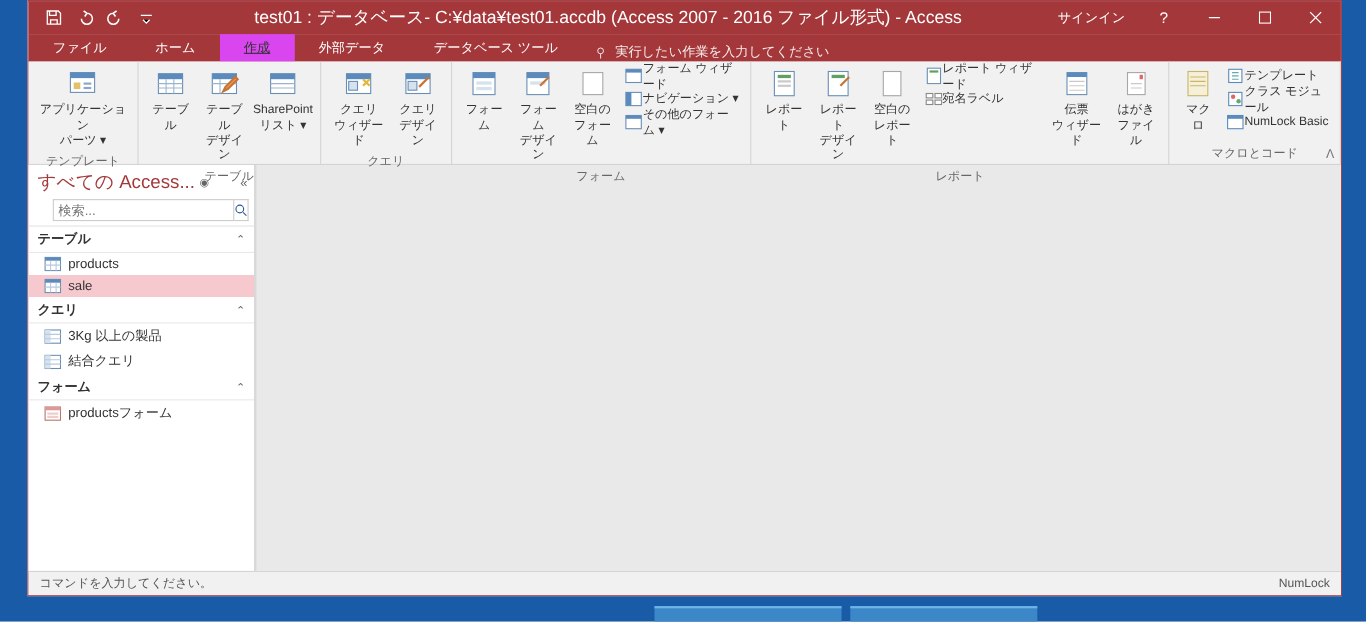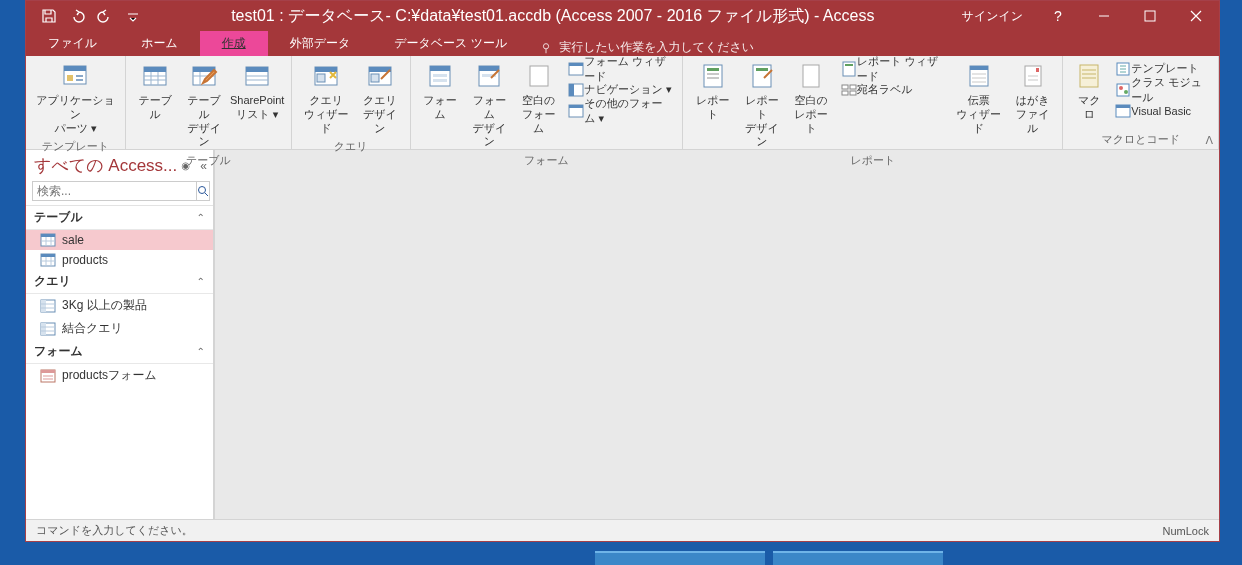--- a/index.html
+++ b/index.html
@@ -9,40 +9,40 @@
 .qat { display:flex; align-items:center; gap:2px; padding:0 10px; }
 .qat-btn { width:26px; height:26px; display:flex; align-items:center; justify-content:center; cursor:pointer; }
 .qat-btn svg { width:16px; height:16px; }
 .title-text { flex:1; text-align:center; font-size:16px; }
 .win-controls { display:flex; align-items:center; }
 .signin { padding:0 12px; font-size:12px; cursor:pointer; }
 .win-btn { width:46px; height:30px; display:flex; align-items:center; justify-content:center; cursor:pointer; }
 .win-btn svg { width:12px; height:12px; }
 .tabs { height:25px; background:#a4373a; display:flex; align-items:flex-end; }
 .tab { padding:4px 22px; font-size:12px; color:#fff; cursor:pointer; }
-.tab.active { background:#ec4899; color:#333;text-decoration:underline; }
+.tab.active { background:#d946ef; color:#333;text-decoration:underline; }
 .tell-me { display:flex; align-items:center; color:#fff; font-size:12px; padding:0 10px; gap:6px; opacity:.9;margin-top:12px; }
 .tell-me svg { width:14px; height:14px; }
 .ribbon { height:94px; background:#f1f1f1; border-bottom:1px solid #d4d4d4; display:flex; position:relative; }
 .ribbon-collapse { position:absolute; right:6px; bottom:2px; font-size:11px; color:#777; cursor:pointer; }
 .group { display:flex; flex-direction:column; border-right:1px solid #d4d4d4; padding:2px 6px 0; }
 .group-body { flex:1; display:flex; align-items:flex-start; gap:2px; }
 .group-label { text-align:center; font-size:11px; color:#666; padding:2px 0; }
 .rbtn { display:flex; flex-direction:column; align-items:center; justify-content:center; padding:2px 4px; cursor:pointer; min-width:40px; }
 .rbtn-icon { width:32px; height:32px; display:flex; align-items:center; justify-content:center; margin-bottom:2px; }
 .rbtn-label { font-size:11px; color:#333; text-align:center; line-height:1.25; white-space:pre-line; }
 .rbtn-small { display:flex; align-items:center; gap:0; padding:1px 4px; cursor:pointer; font-size:11px; color:#333; height:21px; }
 .rbtn-small .sicon { width:16px; height:16px; display:flex; align-items:center; justify-content:center; }
 .vstack { display:flex; flex-direction:column; justify-content:center; }
 .body { flex:1; display:flex; background:#fff; min-height:0; }
-.navpane { width:188px; border-right:1px solid #d4d4d4; background:#fff; display:flex; flex-direction:column; font-size:12px; }
+.navpane { width:206px; border-right:1px solid #d4d4d4; background:#fff; display:flex; flex-direction:column; font-size:12px; }
 .nav-header { display:flex; align-items:center; padding:4px 6px 2px 8px; color:#a4373a; font-size:17px; }
 .nav-header .dd { font-size:10px; color:#666; margin-left:4px; cursor:pointer; }
 .nav-header .coll { margin-left:auto; font-size:12px; color:#666; cursor:pointer; }
-.search-row { padding:2px 6px 4px; display:flex; align-items:center; border-bottom:1px solid #e3e3e3; }
+.search-row { padding:2px 22px 4px; display:flex; align-items:center; border-bottom:1px solid #e3e3e3; }
 .search-row input { flex:1; border:1px solid #ccc; font-size:12px; padding:2px 4px; height:20px; }
 .search-row .sbtn { width:20px; height:20px; border:1px solid #ccc; border-left:none; display:flex; align-items:center; justify-content:center; color:#2a579a; cursor:pointer; }
 .cat { padding:3px 8px; font-size:12px; color:#333; display:flex; align-items:center; border-bottom:1px solid #e8e8e8; cursor:pointer; }
 .cat .chev { margin-left:auto; font-size:10px; color:#666; }
 .item { display:flex; align-items:center; gap:6px; padding:3px 8px 3px 14px; cursor:pointer; color:#333; }
 .item.selected { background:#f6c9ce; }
 .obj-icon { width:16px; height:14px; display:flex; align-items:center; justify-content:center; }
 .main { flex:1; background:#e9e9e9; border-left:1px solid #d4d4d4; }
 .statusbar { height:22px; background:#f1f1f1; border-top:1px solid #d4d4d4; display:flex; align-items:center; font-size:11px; color:#555; padding:0 10px;gap:16px; }
 .statusbar .right { margin-left:auto; }
@@ -384,21 +384,21 @@
               </span>
               <span>クラス モジュール</span>
             </div>
           <div class="rbtn-small">
               <span class="sicon">
                 <svg width="16" height="16" viewBox="0 0 16 16">
                   <rect x="1" y="2" width="14" height="12" fill="#fff" stroke="#5b8bbd"></rect>
                   <rect x="1" y="2" width="14" height="3" fill="#5b8bbd"></rect>
                 </svg>
               </span>
-              <span>Visual Basic</span>
+              <span>NumLock Basic</span>
             </div>
         </div>
       </div>
       <div class="group-label">マクロとコード</div>
     </div>
     <div class="ribbon-collapse">ᐱ</div>
   </div>
 
   <div class="body">
     <div class="navpane">
@@ -413,39 +413,39 @@
             <svg width="12" height="12" viewBox="0 0 12 12">
               <circle cx="5" cy="5" r="3.5" fill="none" stroke="#2a579a"></circle>
               <path stroke="#2a579a" d="M8 8l3 3"></path>
             </svg>
           </div>
       </div>
       <div class="cat">
           <b>テーブル</b>
           <span class="chev">⌃</span>
         </div>
+      <div class="item">
+          <span class="obj-icon">
+            <svg width="16" height="14" viewBox="0 0 16 14">
+              <rect x="1" y="1" width="14" height="12" fill="#fff" stroke="#6a8fb5"></rect>
+              <rect x="1" y="1" width="14" height="3" fill="#5b8bbd"></rect>
+              <path stroke="#b8cadd" d="M1 8h14M6 4v9M11 4v9"></path>
+            </svg>
+          </span>
+          <span>products</span>
+        </div>
       <div class="item selected">
           <span class="obj-icon">
             <svg width="16" height="14" viewBox="0 0 16 14">
               <rect x="1" y="1" width="14" height="12" fill="#fff" stroke="#6a8fb5"></rect>
               <rect x="1" y="1" width="14" height="3" fill="#5b8bbd"></rect>
               <path stroke="#b8cadd" d="M1 8h14M6 4v9M11 4v9"></path>
             </svg>
           </span>
           <span>sale</span>
-        </div>
-      <div class="item">
-          <span class="obj-icon">
-            <svg width="16" height="14" viewBox="0 0 16 14">
-              <rect x="1" y="1" width="14" height="12" fill="#fff" stroke="#6a8fb5"></rect>
-              <rect x="1" y="1" width="14" height="3" fill="#5b8bbd"></rect>
-              <path stroke="#b8cadd" d="M1 8h14M6 4v9M11 4v9"></path>
-            </svg>
-          </span>
-          <span>products</span>
         </div>
       <div class="cat">
           <b>クエリ</b>
           <span class="chev">⌃</span>
         </div>
       <div class="item">
           <span class="obj-icon">
             <svg width="16" height="14" viewBox="0 0 16 14">
               <rect x="1" y="1" width="14" height="12" fill="#fff" stroke="#6a8fb5"></rect>
               <rect x="1" y="1" width="5" height="12" fill="#d6e2ee"></rect>

